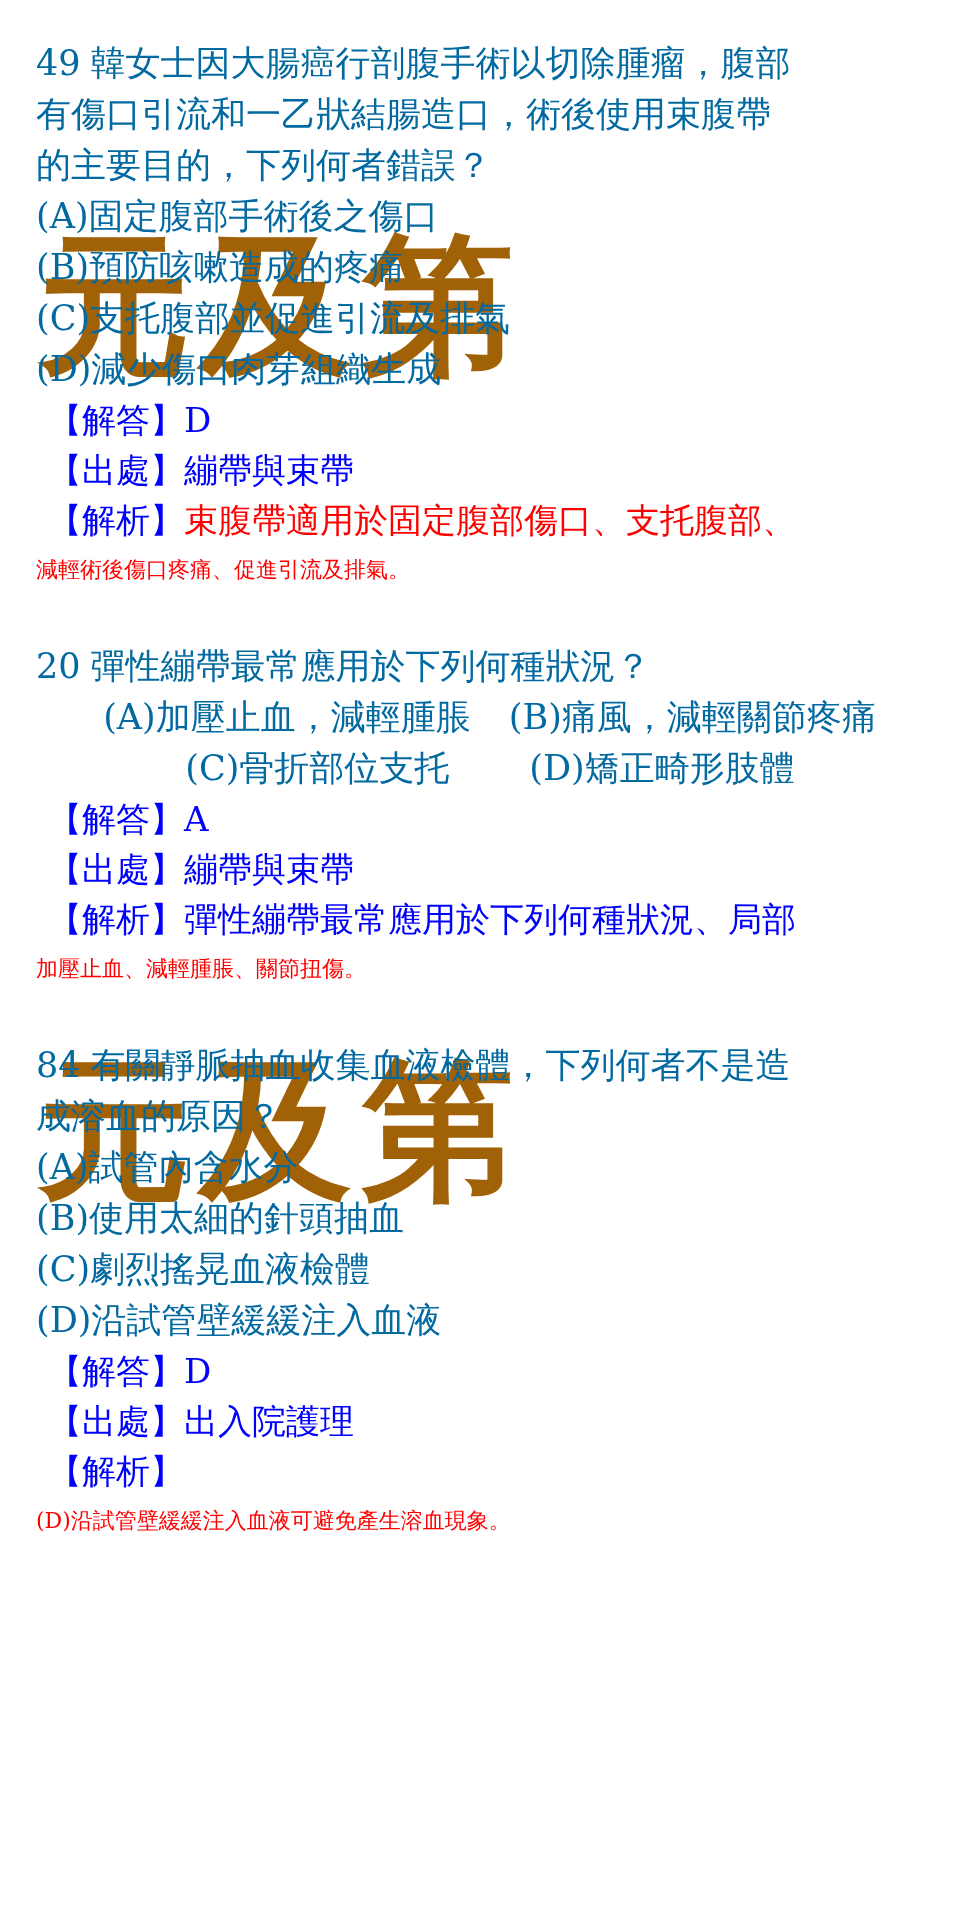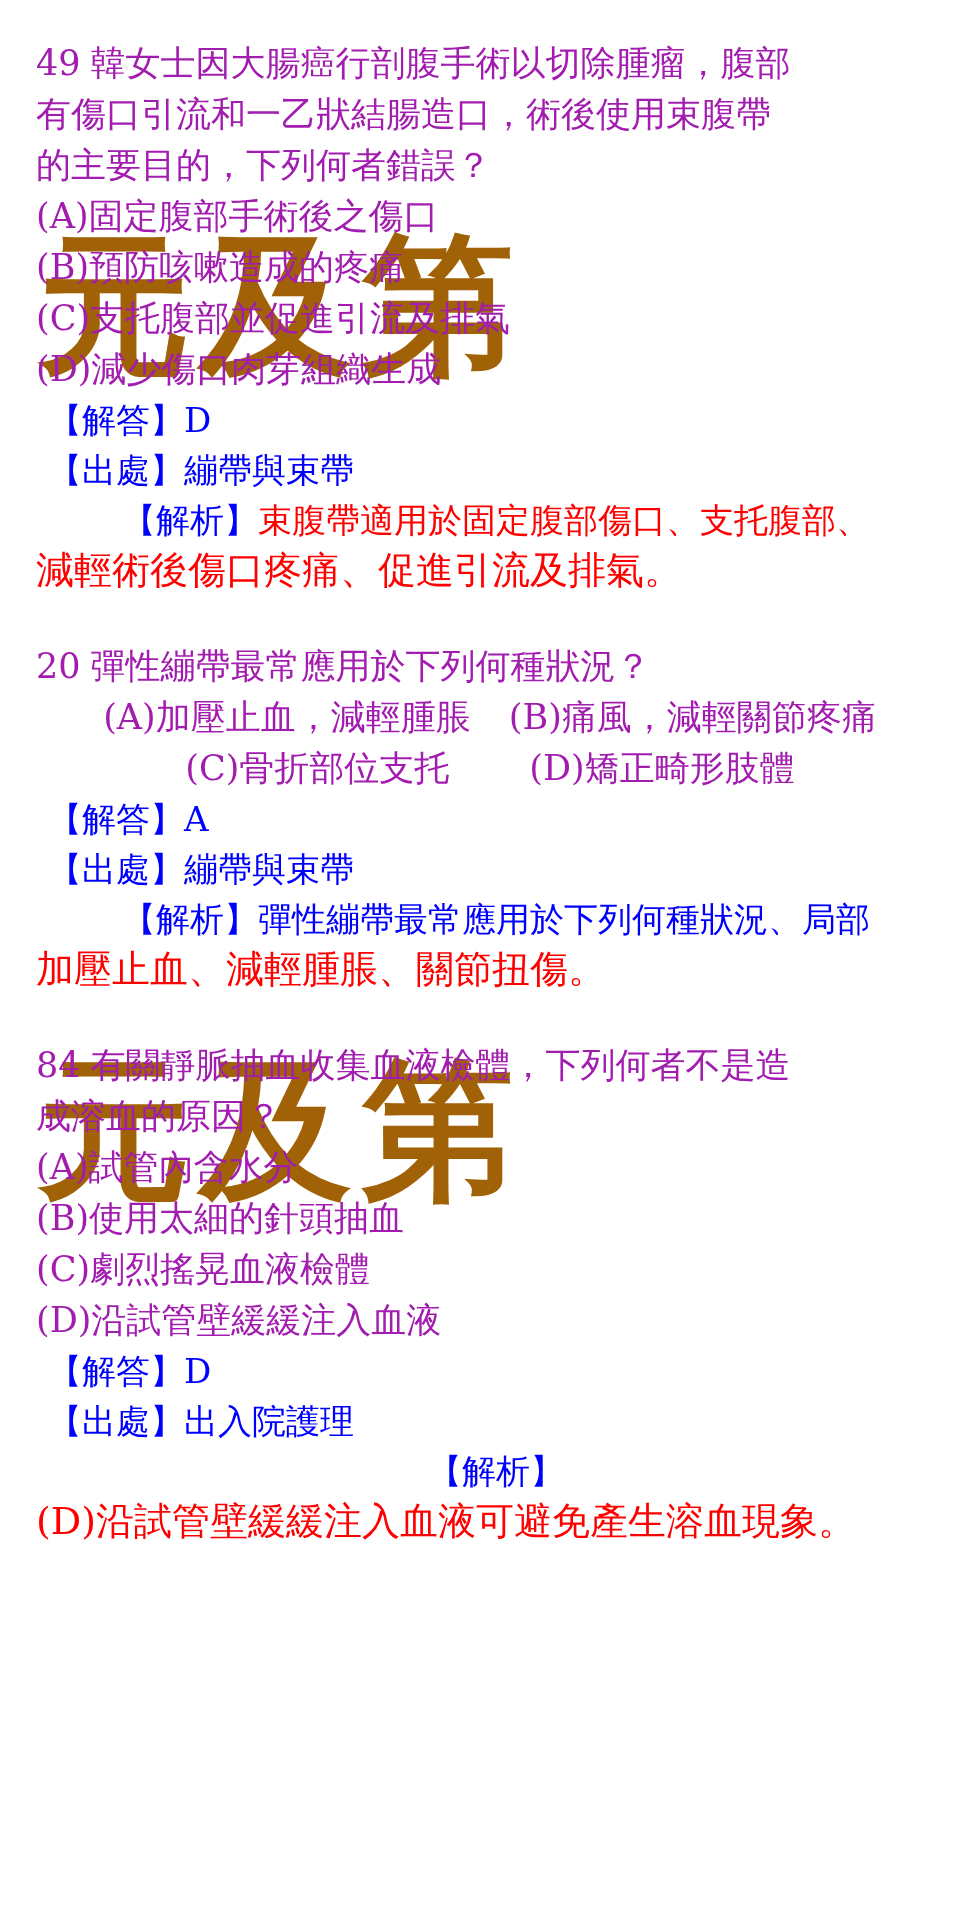--- a/index.html
+++ b/index.html
@@ -50,21 +50,21 @@
   .content {
     position: relative;
     z-index: 1;
   }
   .qblock {
     margin-bottom: 0;
   }
   .line {
     font-size: 35px;
     line-height: 51px;
-    color: #a21caf;
+    color: #0369a1;
     white-space: nowrap;
     letter-spacing: 0px;
   }
   .q-head {
     text-indent: 0;
   }
   .q-head .qnum {
     margin-right: 10px;
   }
   .opt {
@@ -89,31 +89,30 @@
     color: #0000ff;
   }
   .ans-line .val {
     color: #0000ff;
   }
   .exp-line {
     font-size: 34px;
     line-height: 50px;
     padding-left: 12px;
     white-space: nowrap;
-    text-align: center;
   }
   .exp-line .tag {
     color: #0000ff;
   }
   .exp-line .red {
     color: #ff0000;
   }
   .cont-red {
     color: #ff0000;
-    font-size: 38px;
+    font-size: 22px;
     line-height: 50px;
     padding-left: 0;
     white-space: nowrap;
   }
   .gap {
     height: 46px;
   }
 </style>
 </head>
 <body>

